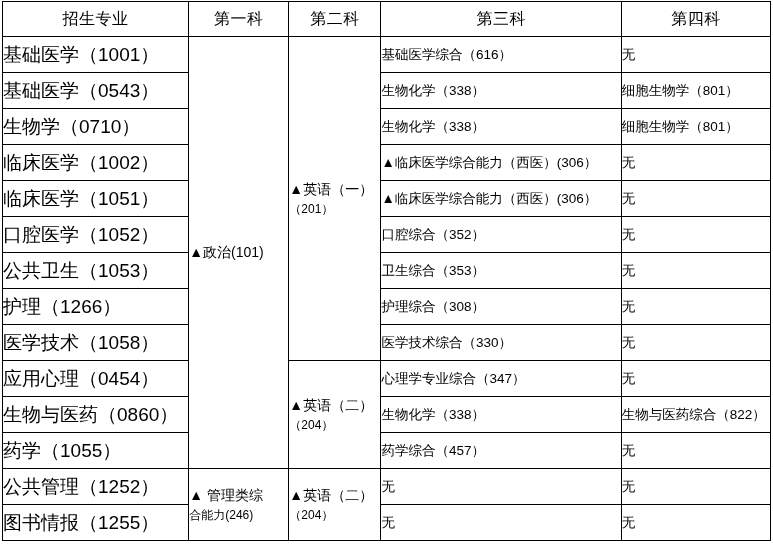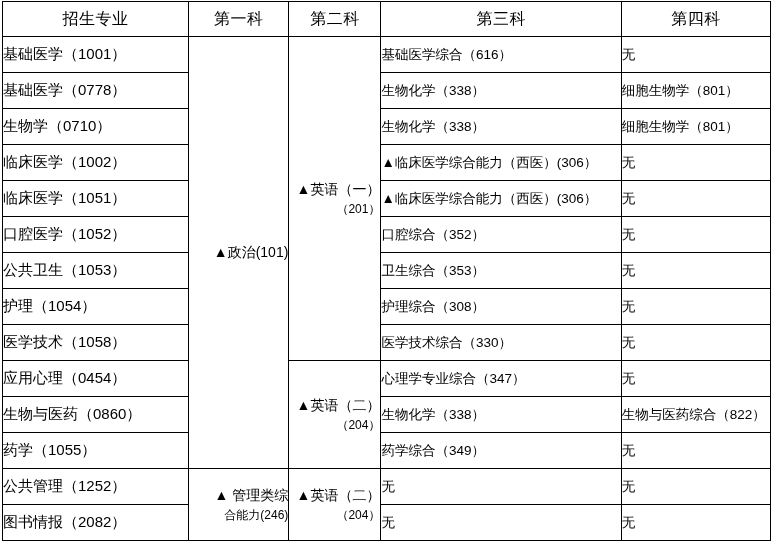--- a/index.html
+++ b/index.html
@@ -33,41 +33,41 @@
     background: #ffffff;
   }
   .hdr td {
     text-align: center;
     font-size: 16px;
     font-weight: bold;
     height: 34px;
     letter-spacing: 0.5px;
   }
   .cell-major {
-    font-size: 15px;
+    font-size: 19px;
     padding-left: 10px;
     height: 35px;
     white-space: nowrap;
   }
   .cell-third {
     font-size: 13.5px;
     padding-left: 9px;
     height: 35px;
     white-space: nowrap;
   }
   .cell-fourth {
     font-size: 13.5px;
     padding-left: 9px;
     height: 35px;
     white-space: nowrap;
   }
   .cell-sub {
     font-size: 14px;
     padding-left: 7px;
-    text-align: right;
+    text-align: left;
     line-height: 1.5;
   }
   .cell-sub .l1 { display: block; }
   .cell-sub .l2 { display: block; }
   .small-n {
     font-size: 12px;
   }
   .c1 { width: 186px; }
   .c2 { width: 100px; }
   .c3 { width: 92px; }
@@ -102,21 +102,21 @@
         </td>
         <td class="cell-sub" rowspan="9">
           <span class="l1">▲英语（一）</span>
           <span class="l2 small-n">（201）</span>
         </td>
         <td class="cell-third">基础医学综合（616）</td>
         <td class="cell-fourth">无</td>
       </tr>
 
       <tr>
-        <td class="cell-major">基础医学（0778）</td>
+        <td class="cell-major">基础医学（0543）</td>
         <td class="cell-third">生物化学（338）</td>
         <td class="cell-fourth">细胞生物学（801）</td>
       </tr>
 
       <tr>
         <td class="cell-major">生物学（0710）</td>
         <td class="cell-third">生物化学（338）</td>
         <td class="cell-fourth">细胞生物学（801）</td>
       </tr>
 
@@ -138,21 +138,21 @@
         <td class="cell-fourth">无</td>
       </tr>
 
       <tr>
         <td class="cell-major">公共卫生（1053）</td>
         <td class="cell-third">卫生综合（353）</td>
         <td class="cell-fourth">无</td>
       </tr>
 
       <tr>
-        <td class="cell-major">护理（1054）</td>
+        <td class="cell-major">护理（1266）</td>
         <td class="cell-third">护理综合（308）</td>
         <td class="cell-fourth">无</td>
       </tr>
 
       <tr>
         <td class="cell-major">医学技术（1058）</td>
         <td class="cell-third">医学技术综合（330）</td>
         <td class="cell-fourth">无</td>
       </tr>
 
@@ -167,38 +167,38 @@
       </tr>
 
       <tr>
         <td class="cell-major">生物与医药（0860）</td>
         <td class="cell-third">生物化学（338）</td>
         <td class="cell-fourth">生物与医药综合（822）</td>
       </tr>
 
       <tr>
         <td class="cell-major">药学（1055）</td>
-        <td class="cell-third">药学综合（349）</td>
+        <td class="cell-third">药学综合（457）</td>
         <td class="cell-fourth">无</td>
       </tr>
 
       <tr>
         <td class="cell-major">公共管理（1252）</td>
         <td class="cell-sub" rowspan="2">
           <span class="l1">▲ 管理类综</span>
           <span class="l2 small-n">合能力(246)</span>
         </td>
         <td class="cell-sub" rowspan="2">
           <span class="l1">▲英语（二）</span>
           <span class="l2 small-n">（204）</span>
         </td>
         <td class="cell-third">无</td>
         <td class="cell-fourth">无</td>
       </tr>
 
       <tr>
-        <td class="cell-major">图书情报（2082）</td>
+        <td class="cell-major">图书情报（1255）</td>
         <td class="cell-third">无</td>
         <td class="cell-fourth">无</td>
       </tr>
     </tbody>
   </table>
 </div>
 
 </body></html>

